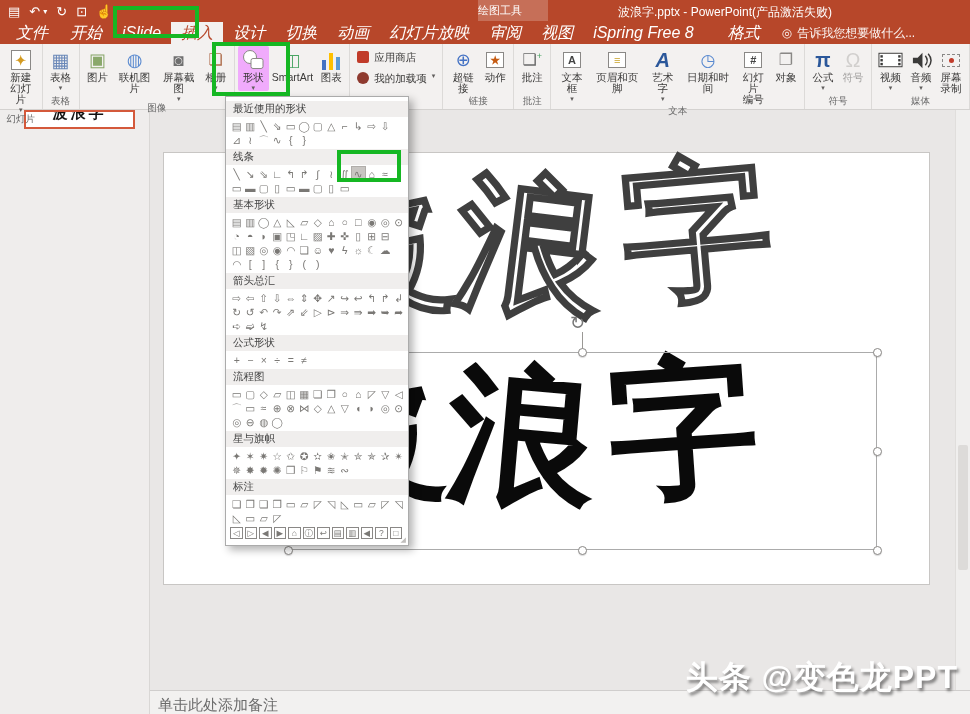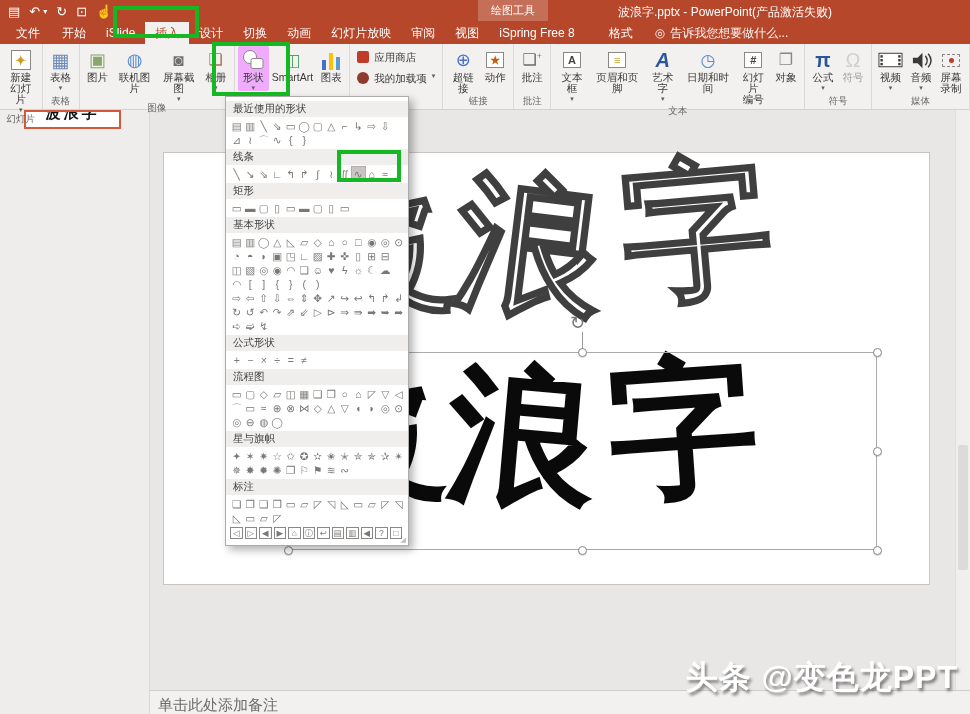--- a/index.html
+++ b/index.html
@@ -9,24 +9,24 @@
   *{margin:0;padding:0;box-sizing:border-box;font-family:"Liberation Sans",sans-serif;}
   html,body{width:970px;height:714px;overflow:hidden;background:#fff;}
   #app{position:relative;width:970px;height:714px;overflow:hidden;background:var(--canvas);}
 
   
   .titlebar{position:absolute;left:0;top:0;width:970px;height:44px;background:var(--red);z-index:30;}
   .qat{position:absolute;left:8px;top:2px;display:flex;gap:9px;align-items:center;color:#fff;font-size:13px;height:18px;}
   .qat span{cursor:default;}
   .qat .sm{font-size:8px;margin-left:-6px;}
   .ctx-tool{position:absolute;left:478px;top:0;width:70px;height:21px;background:rgba(255,255,255,.22);
-    color:#fff;font-size:11px;text-align:center;line-height:21px;}
+    color:#fff;font-size:11px;text-align:left;line-height:21px;}
   .win-title{position:absolute;left:490px;top:4px;width:470px;text-align:center;color:#fff;font-size:12px;white-space:nowrap;overflow:hidden;}
   .tabs{position:absolute;left:4px;top:22px;height:22px;display:flex;align-items:stretch;}
-  .tab{color:#fff;font-size:12px;padding:0 10px;line-height:22px;white-space:nowrap;cursor:pointer;}
+  .tab{color:#fff;font-size:16px;padding:0 10px;line-height:22px;white-space:nowrap;cursor:pointer;font-style:italic;}
   .tab.file{padding:0 12px;}
   .tab.active{background:var(--ribbon-bg);color:var(--red);}
   .tab.ctx{margin-left:14px;}
   .tellme{display:flex;align-items:center;color:rgba(255,255,255,.95);font-size:12px;margin-left:12px;white-space:nowrap;}
   .tellme .bulb{font-size:12px;margin-right:5px;}
 
   
   .ribbon{position:absolute;left:0;top:44px;width:970px;height:66px;background:var(--ribbon-bg);
     border-bottom:1px solid #D4D2D0;display:flex;align-items:stretch;z-index:20;}
   .rgroup{display:flex;flex-direction:column;border-right:1px solid #DCDAD8;padding:0 1px;}
@@ -43,21 +43,21 @@
   .mini{width:12px;height:12px;border-radius:2px;display:inline-block;}
   .gi{line-height:1;display:inline-block;}
   .boxletter{width:18px;height:16px;border:1px solid #8a8886;background:#fff;font-size:11px;font-weight:bold;
     color:#444;display:inline-flex;align-items:center;justify-content:center;}
   .dashedbox{width:18px;height:13px;border:1px dashed #8a8886;display:inline-flex;align-items:center;justify-content:center;}
   .dashedbox i{width:5px;height:5px;background:#C13B2A;border-radius:50%;}
 
   
   .left-panel{position:absolute;left:0;top:110px;width:150px;height:604px;background:var(--panel);
     border-right:1px solid #D9D7D5;z-index:5;}
-  .thumb{position:absolute;left:24px;top:0px;width:97px;height:19px;background:#fff;
+  .thumb{position:absolute;left:24px;top:0px;width:111px;height:19px;background:#fff;
     border:2px solid #D4593B;overflow:hidden;cursor:pointer;}
   .thumb div{font-size:15px;font-weight:bold;letter-spacing:3px;text-align:center;margin-top:-8px;color:#111;}
   .canvas{position:absolute;left:150px;top:110px;width:820px;height:580px;background:var(--canvas);z-index:1;}
   .slide{position:absolute;left:163px;top:152px;width:767px;height:433px;background:#fff;
     border:1px solid #C8C6C4;z-index:2;}
   .scrollstrip{position:absolute;left:955px;top:110px;width:15px;height:580px;background:#F0EFEE;
     border-left:1px solid #E0DEDC;z-index:6;}
   .scrollthumb{position:absolute;left:2px;top:335px;width:10px;height:125px;background:#DDDBD9;border-radius:2px;}
 
   
@@ -436,21 +436,20 @@
         <span class="sicon">∟</span>
         <span class="sicon">↰</span>
         <span class="sicon">↱</span>
         <span class="sicon">∫</span>
         <span class="sicon">≀</span>
         <span class="sicon">∬</span>
         <span class="sicon hl">∿</span>
         <span class="sicon">⌂</span>
         <span class="sicon">≈</span>
       </div>
-      <div class="shdr">矩形</div>
       <div class="srow">
         <span class="sicon">▭</span>
         <span class="sicon">▬</span>
         <span class="sicon">▢</span>
         <span class="sicon">▯</span>
         <span class="sicon">▭</span>
         <span class="sicon">▬</span>
         <span class="sicon">▢</span>
         <span class="sicon">▯</span>
         <span class="sicon">▭</span>
@@ -501,20 +500,21 @@
       </div>
       <div class="srow">
         <span class="sicon">◠</span>
         <span class="sicon">[</span>
         <span class="sicon">]</span>
         <span class="sicon">{</span>
         <span class="sicon">}</span>
         <span class="sicon">(</span>
         <span class="sicon">)</span>
       </div>
+      <div class="shdr">箭头总汇</div>
       <div class="srow">
         <span class="sicon">⇨</span>
         <span class="sicon">⇦</span>
         <span class="sicon">⇧</span>
         <span class="sicon">⇩</span>
         <span class="sicon">⇔</span>
         <span class="sicon">⇕</span>
         <span class="sicon">✥</span>
         <span class="sicon">↗</span>
         <span class="sicon">↪</span>

